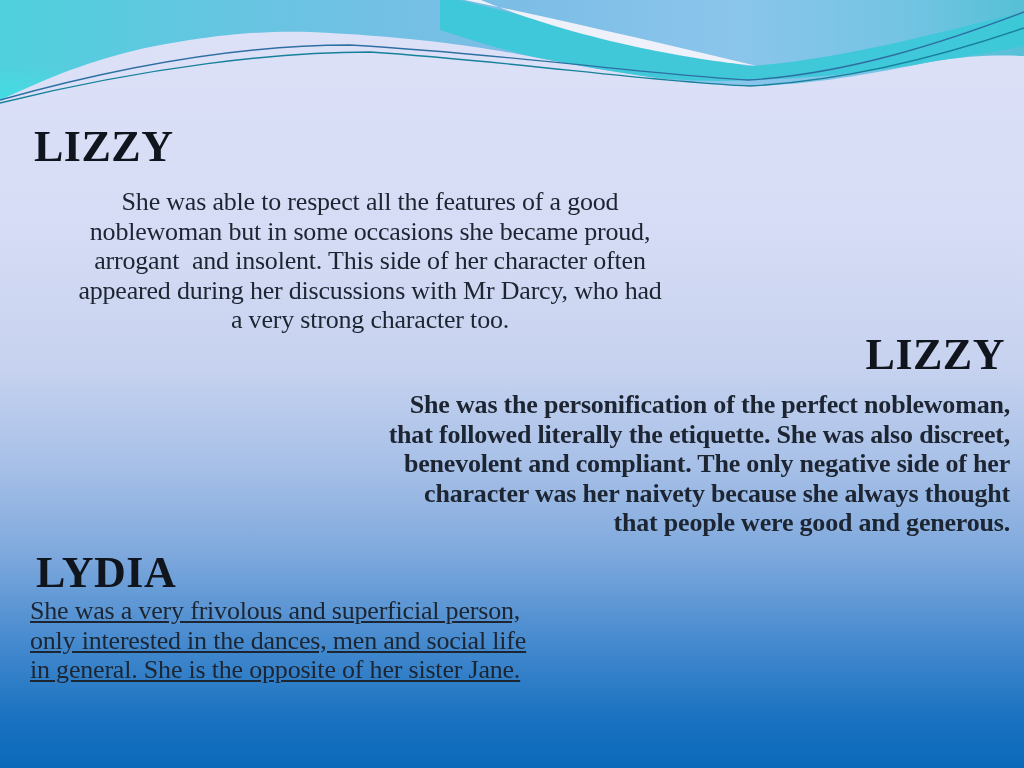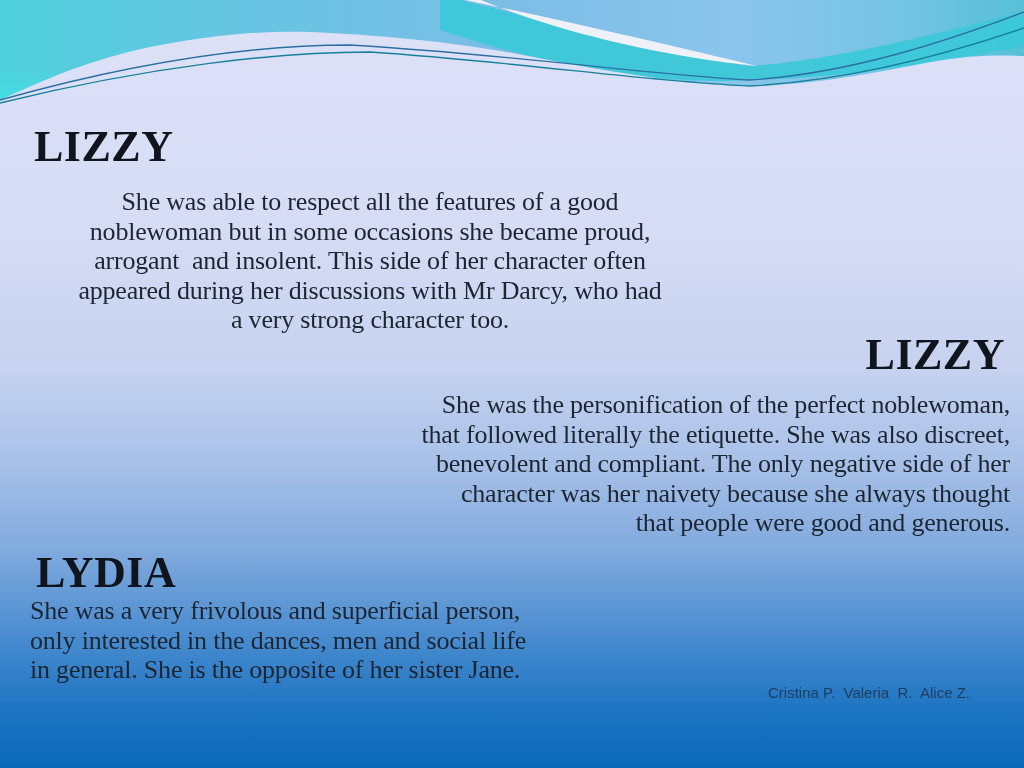--- a/index.html
+++ b/index.html
@@ -46,23 +46,23 @@
     margin: 0;
     font-size: 26px;
     line-height: 29.5px;
     letter-spacing: -0.2px;
     color: var(--body-text);
     white-space: pre-wrap;
   }
   .t-lizzy { left: 34px;  top: 122px; }
   .p-lizzy { left: 30px;  top: 187px; width: 680px; text-align: center; }
   .t-jane  { right: 19px; top: 330px; text-align: right; }
-  .p-jane  { right: 14px; top: 390px; width: 700px; text-align: right; }
+  .p-jane  { right: 14px; top: 390px; width: 700px; text-align: right; font-weight: bold; }
   .t-lydia { left: 36px;  top: 548px; }
-  .p-lydia { left: 30px;  top: 596px; width: 620px; text-align: left; }
+  .p-lydia { left: 30px;  top: 596px; width: 620px; text-align: left; text-decoration: underline; }
   .credits {
     position: absolute;
     top: 684px;
     right: 54px;
     font-family: "Liberation Sans", "DejaVu Sans", sans-serif;
     font-size: 15px;
     color: var(--credits-text);
     white-space: pre;
   }
 </style>
@@ -117,15 +117,14 @@
 that followed literally the etiquette. She was also discreet,
 benevolent and compliant. The only negative side of her
 character was her naivety because she always thought
 that people were good and generous.</p>
 
   <h1 class="sec-title t-lydia">LYDIA</h1>
   <p class="sec-body p-lydia">She was a very frivolous and superficial person,
 only interested in the dances, men and social life
 in general. She is the opposite of her sister Jane.</p>
 
-  <div class="credits">Cristina P.  Valeria  R.  Alice Z.</div>
 
 </div>
 
 </body></html>

